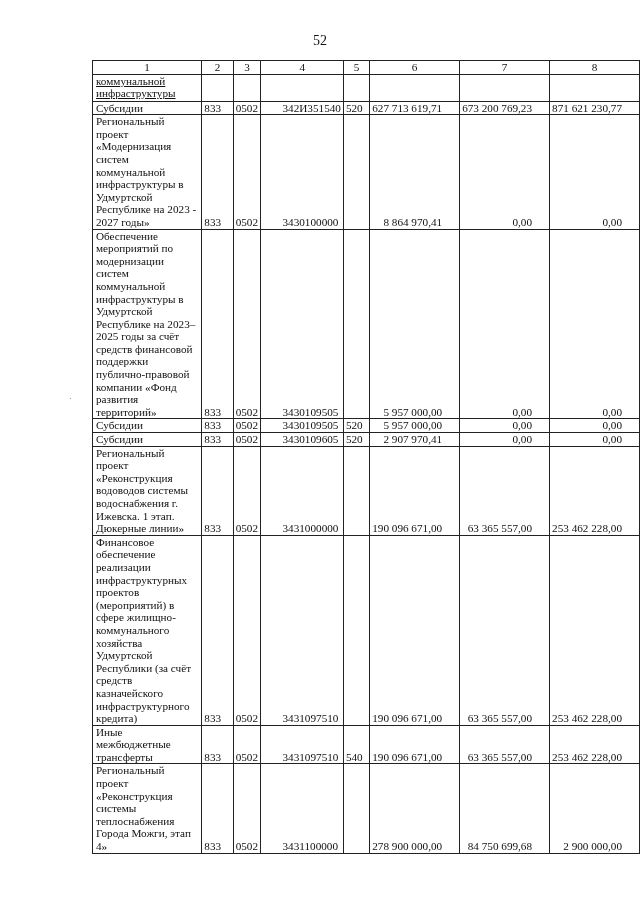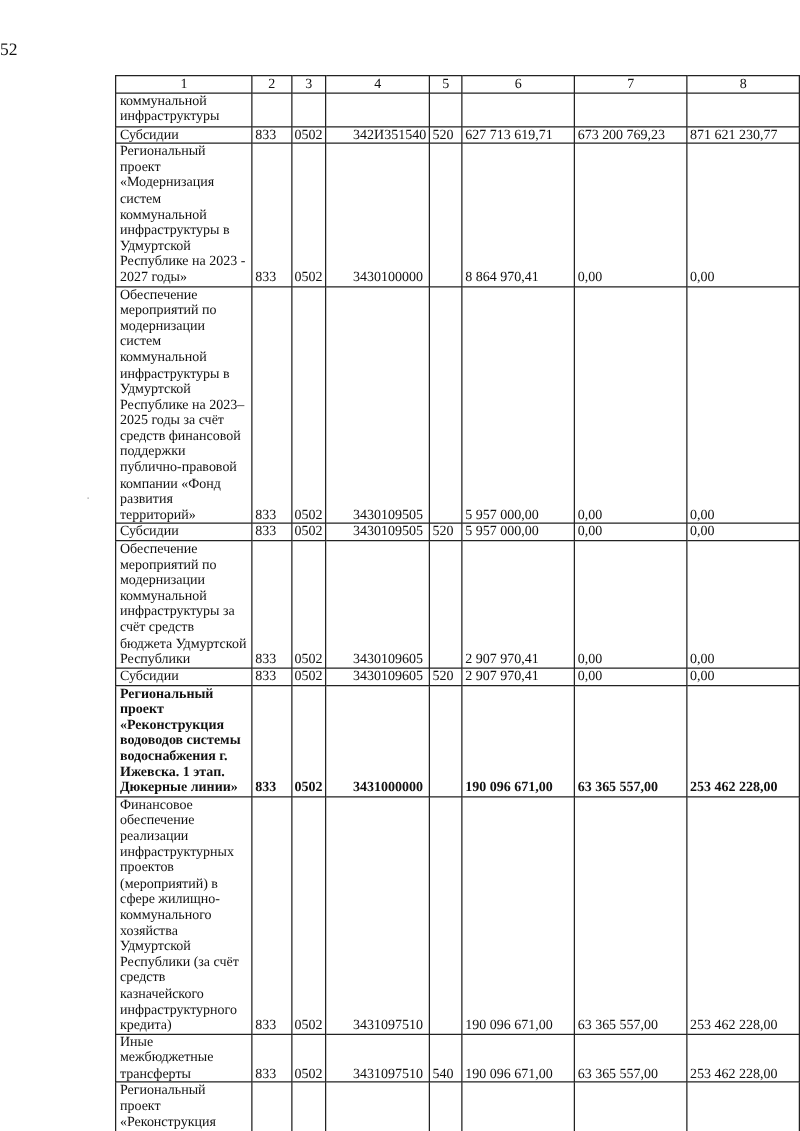--- a/index.html
+++ b/index.html
@@ -3,37 +3,37 @@
 <meta charset="utf-8">
 <style>
   html, body { margin: 0; padding: 0; background: #ffffff; }
   body {
     width: 640px; height: 905px; position: relative; overflow: hidden;
     font-family: "Liberation Serif", "DejaVu Serif", serif;
     color: #111111;
   }
   .page-number {
     position: absolute; left: 0; width: 640px; top: 33px;
-    text-align: left; font-size: 14px; line-height: 16px;
+    text-align: center; font-size: 14px; line-height: 16px;
   }
   table.budget {
     position: absolute; left: 92px; top: 60px;
     border-collapse: collapse; table-layout: fixed;
     font-size: 11.2px; line-height: 12.6px;
   }
   table.budget td {
     border: 1px solid #222222;
     padding: 0 2px;
     vertical-align: bottom;
     white-space: nowrap;
   }
   table.budget td.c1 { white-space: normal; text-align: left; vertical-align: top; padding-left: 3px; }
   table.budget td.c2, table.budget td.c3, table.budget td.c5 { }
   table.budget td.c4 { text-align: left; padding-left: 21px; }
-  table.budget td.num { text-align: left; padding-right: 17px; }
+  table.budget td.num { text-align: right; padding-right: 17px; }
   table.budget tr.hdr td { text-align: center; vertical-align: middle; }
   .stray-dot {
     position: absolute; left: 70px; top: 398px; width: 1px; height: 1px; background: #999;
   }
 </style>
 </head>
 <body>
 
 <div class="page-number">52</div>
 <div class="stray-dot"></div>
@@ -53,21 +53,21 @@
     <tr class="hdr" style="height:13px">
       <td>1</td>
       <td>2</td>
       <td>3</td>
       <td>4</td>
       <td>5</td>
       <td>6</td>
       <td>7</td>
       <td>8</td>
     </tr>
-  <tr style="height: 27px;">
+  <tr style="height: 27px; text-decoration: underline;">
         <td class="c1">коммунальной инфраструктуры</td>
         <td class="c2"></td>
         <td class="c3"></td>
         <td class="c4"></td>
         <td class="c5"></td>
         <td class="num"></td>
         <td class="num"></td>
         <td class="num"></td>
       </tr>
       <tr style="height: 12px;">
@@ -103,41 +103,31 @@
       <tr style="height: 11px;">
         <td class="c1">Субсидии</td>
         <td class="c2">833</td>
         <td class="c3">0502</td>
         <td class="c4">3430109505</td>
         <td class="c5">520</td>
         <td class="num">5 957 000,00</td>
         <td class="num">0,00</td>
         <td class="num">0,00</td>
       </tr>
-      <tr style="height: 102px;">
-        <td class="c1">Обеспечение мероприятий по модернизации коммунальной инфраструктуры за счёт средств бюджета Удмуртской Республики</td>
-        <td class="c2">833</td>
-        <td class="c3">0502</td>
-        <td class="c4">3430109605</td>
-        <td class="c5"></td>
-        <td class="num">2 907 970,41</td>
-        <td class="num">0,00</td>
-        <td class="num">0,00</td>
-      </tr>
       <tr style="height: 11px;">
         <td class="c1">Субсидии</td>
         <td class="c2">833</td>
         <td class="c3">0502</td>
         <td class="c4">3430109605</td>
         <td class="c5">520</td>
         <td class="num">2 907 970,41</td>
         <td class="num">0,00</td>
         <td class="num">0,00</td>
       </tr>
-      <tr style="height: 74px; font-weight: bold;">
+      <tr style="height: 74px;">
         <td class="c1">Региональный проект «Реконструкция водоводов системы водоснабжения г. Ижевска. 1 этап. Дюкерные линии»</td>
         <td class="c2">833</td>
         <td class="c3">0502</td>
         <td class="c4">3431000000</td>
         <td class="c5"></td>
         <td class="num">190 096 671,00</td>
         <td class="num">63 365 557,00</td>
         <td class="num">253 462 228,00</td>
       </tr>
       <tr style="height: 163px;">

